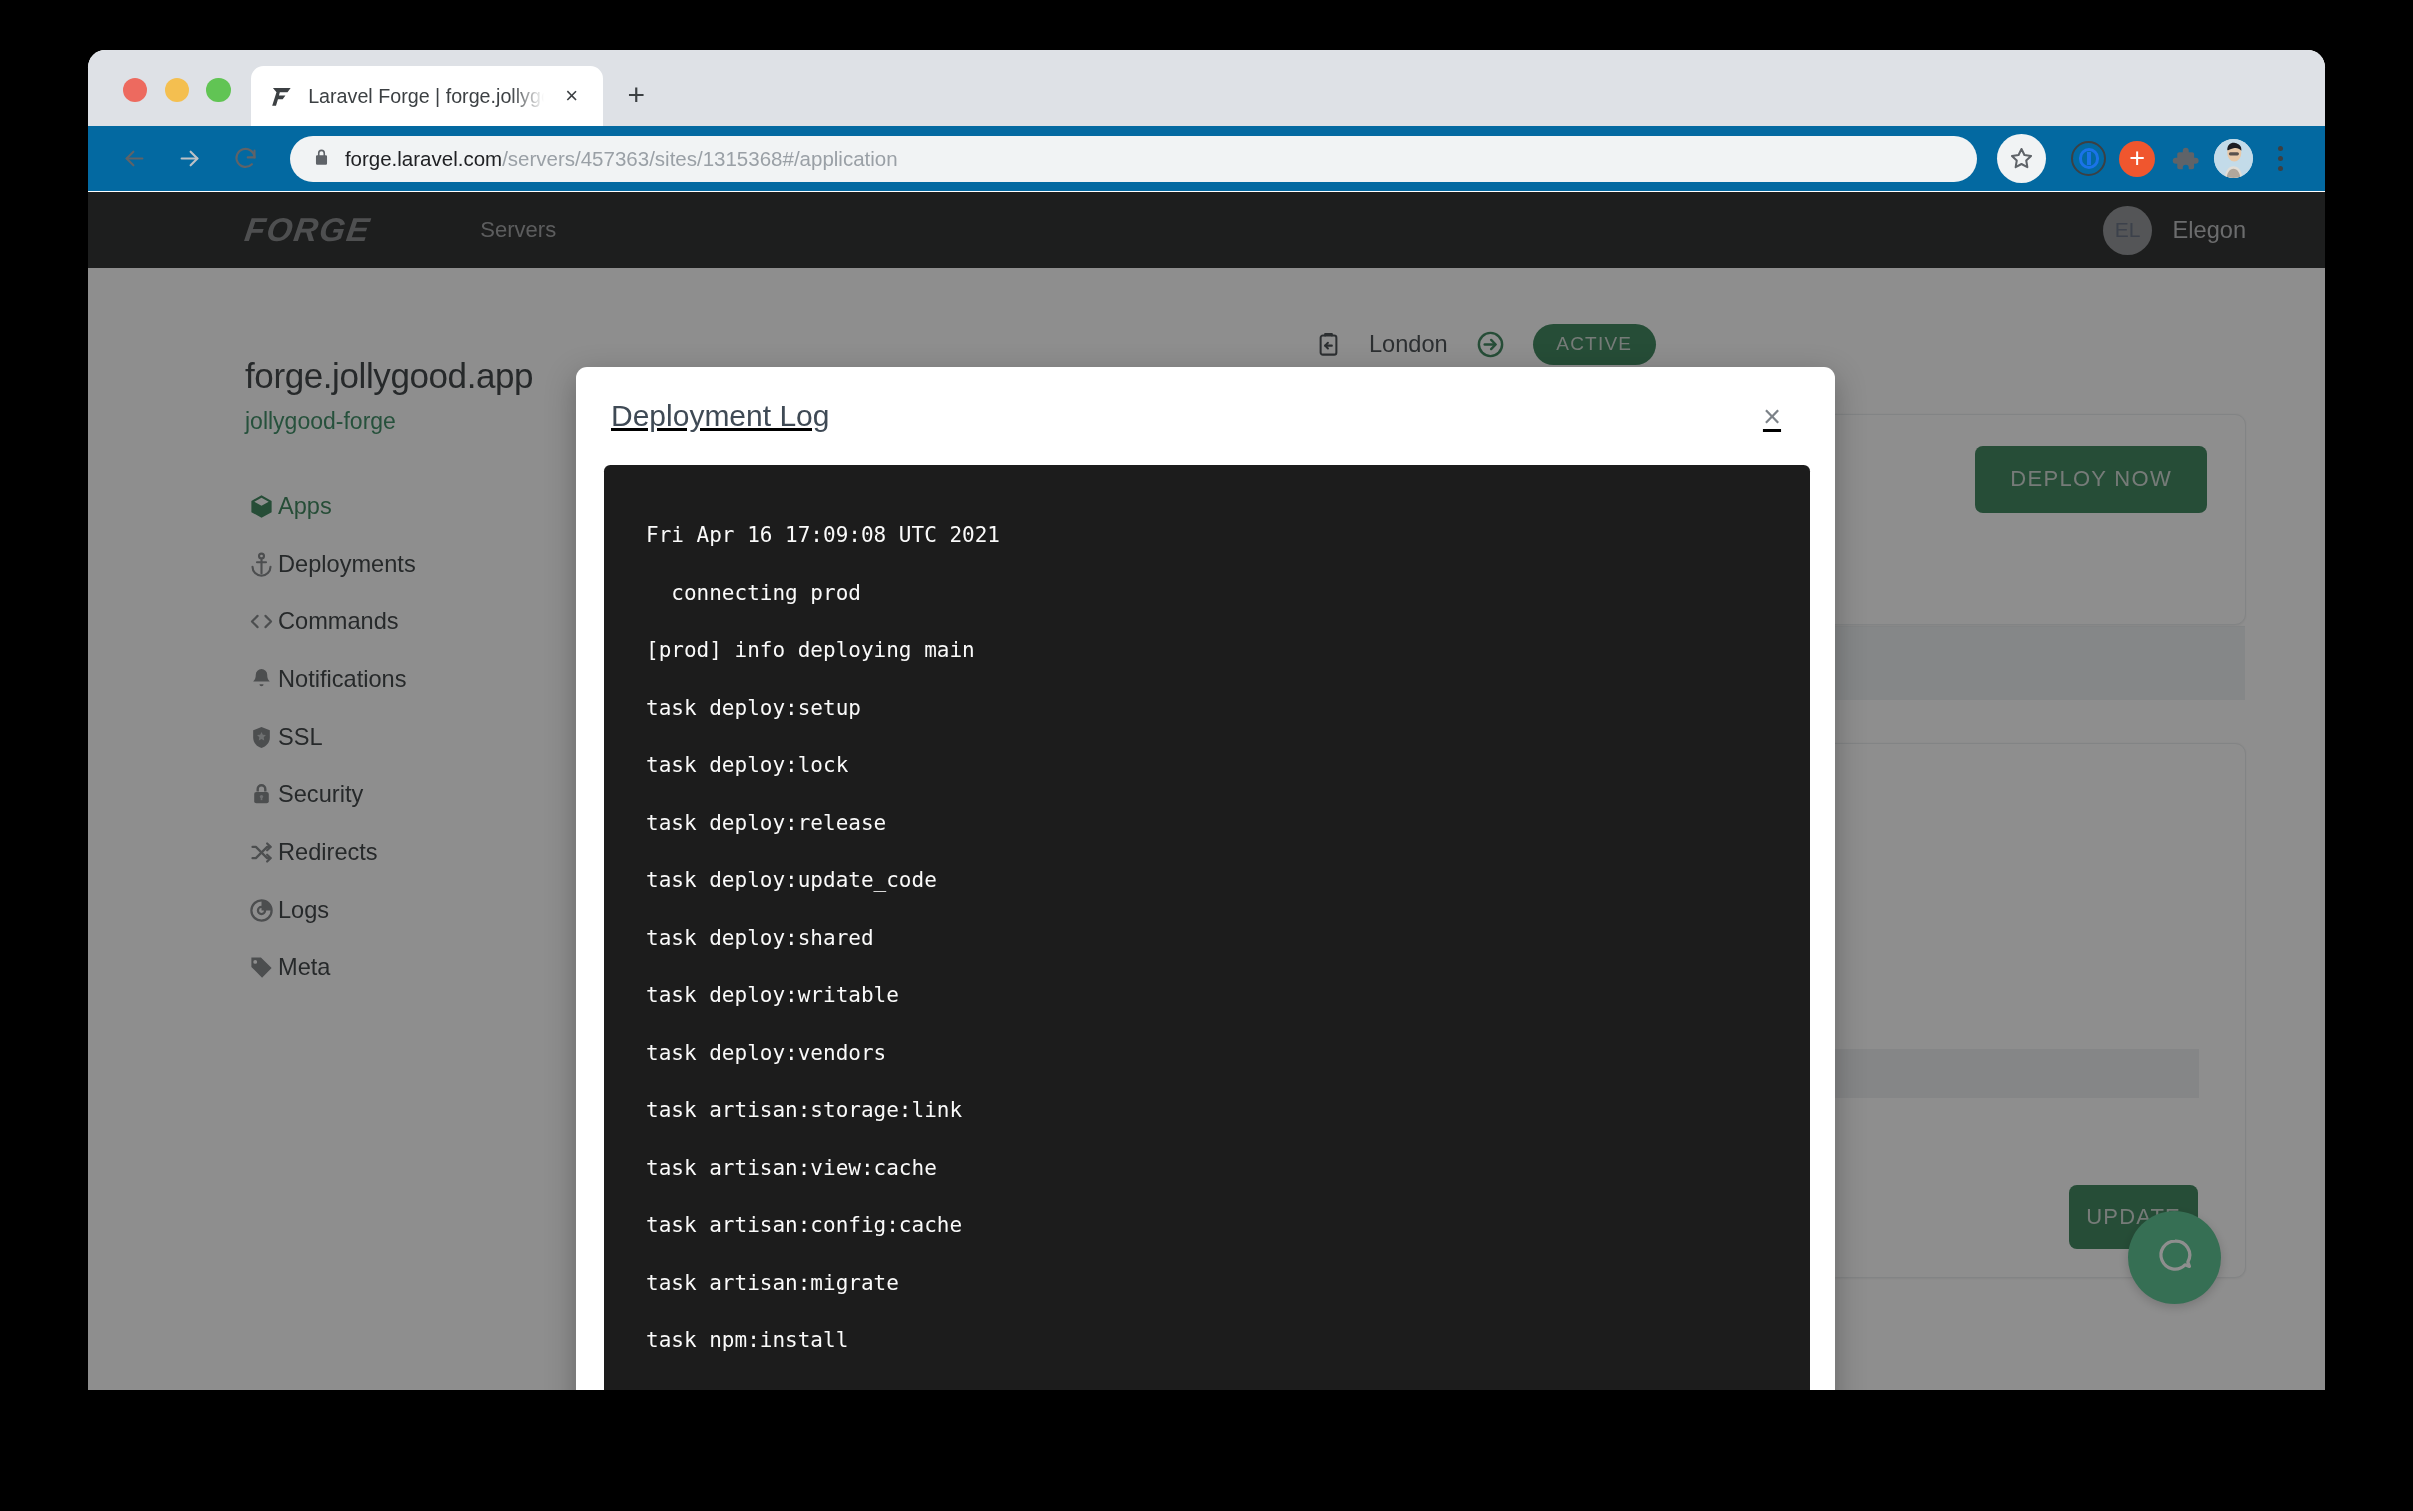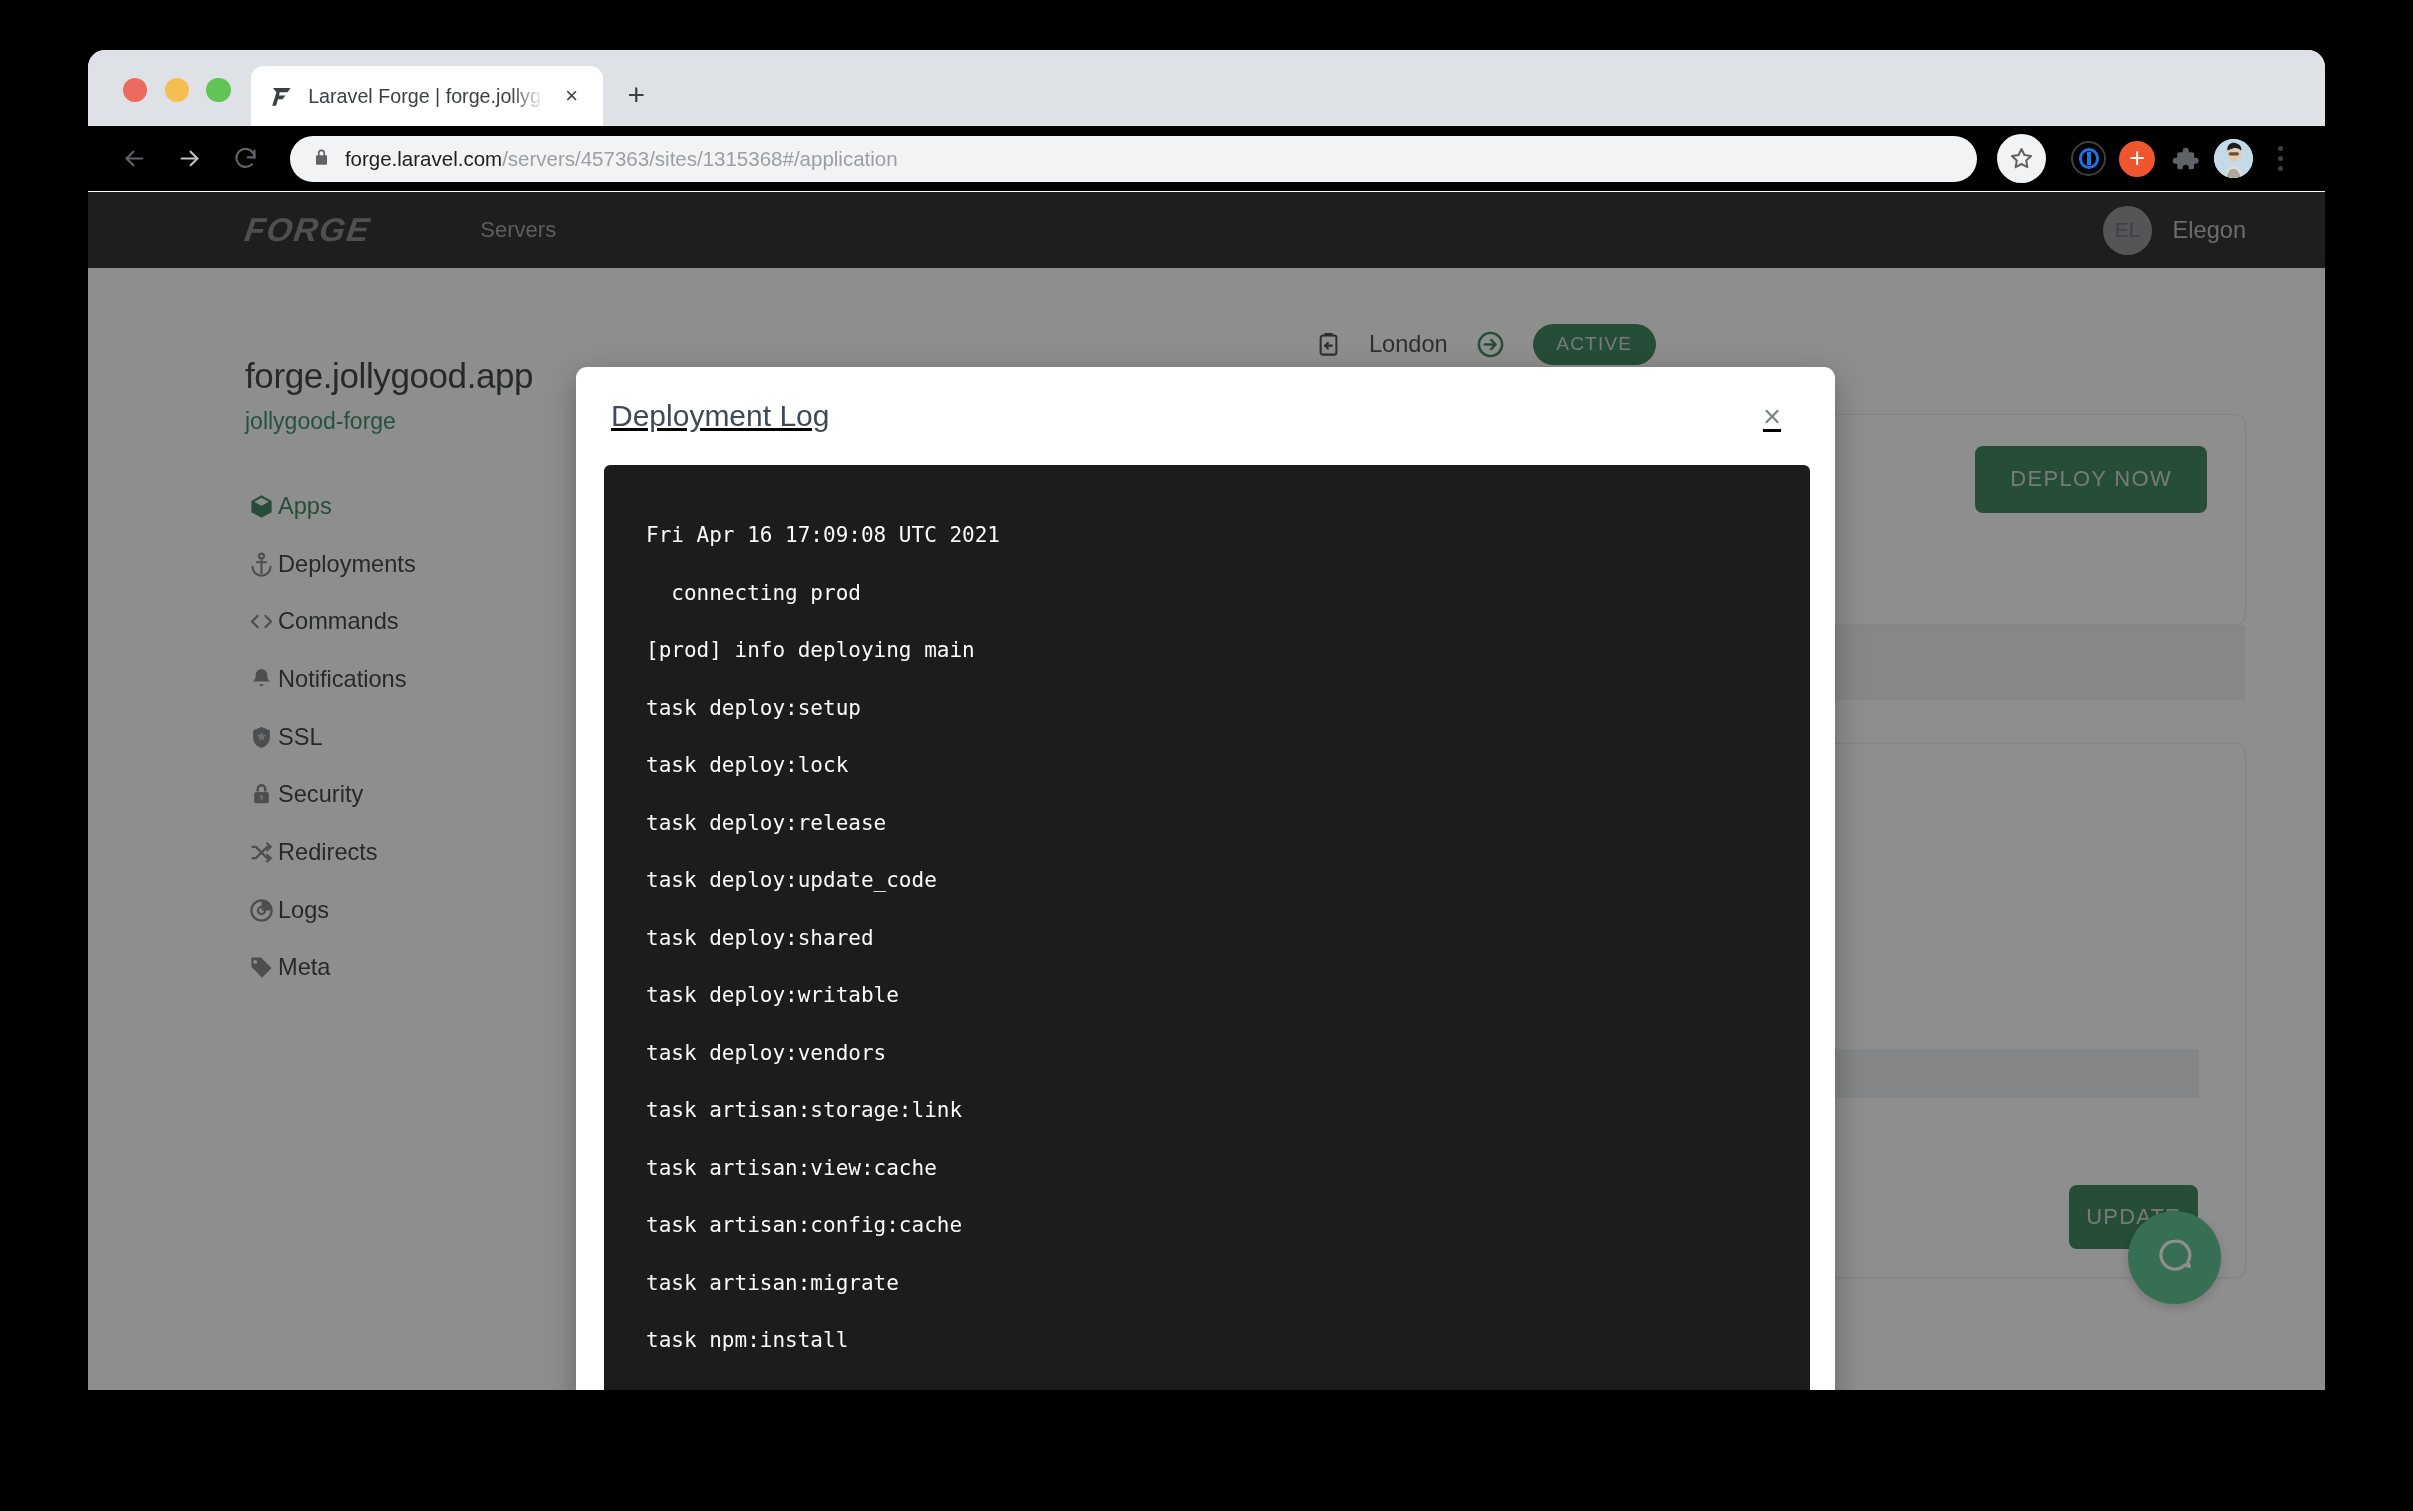--- a/index.html
+++ b/index.html
@@ -57,21 +57,21 @@
   }
   #tab-close { width: 30px; height: 30px; display:flex; align-items:center; justify-content:center; flex:0 0 auto; color:#3c4043; font-size:22px; line-height:1; }
   #new-tab-button {
     width: 44px; height: 44px; margin: 0 0 9.4px 11px;
     display:flex; align-items:center; justify-content:center;
     color:#3c4043; font-size: 30px; font-weight: 300; line-height: 1;
   }
 
   
   #omnibox-row {
-    height: 66px; background: #000000;
+    height: 66px; background: #0369a1;
     display: flex; align-items: center;
     padding: 0 25px 0 22px; gap: 6.3px;
     border-bottom: 0.8px solid #ffffff;
   }
   .nav-btn { width: 49px; height: 49px; display:flex; align-items:center; justify-content:center; color:#5f6368; }
   #omnibox {
     flex: 1;
     height: 46px;
     background: #f1f3f4;
     border-radius: 23.6px;

